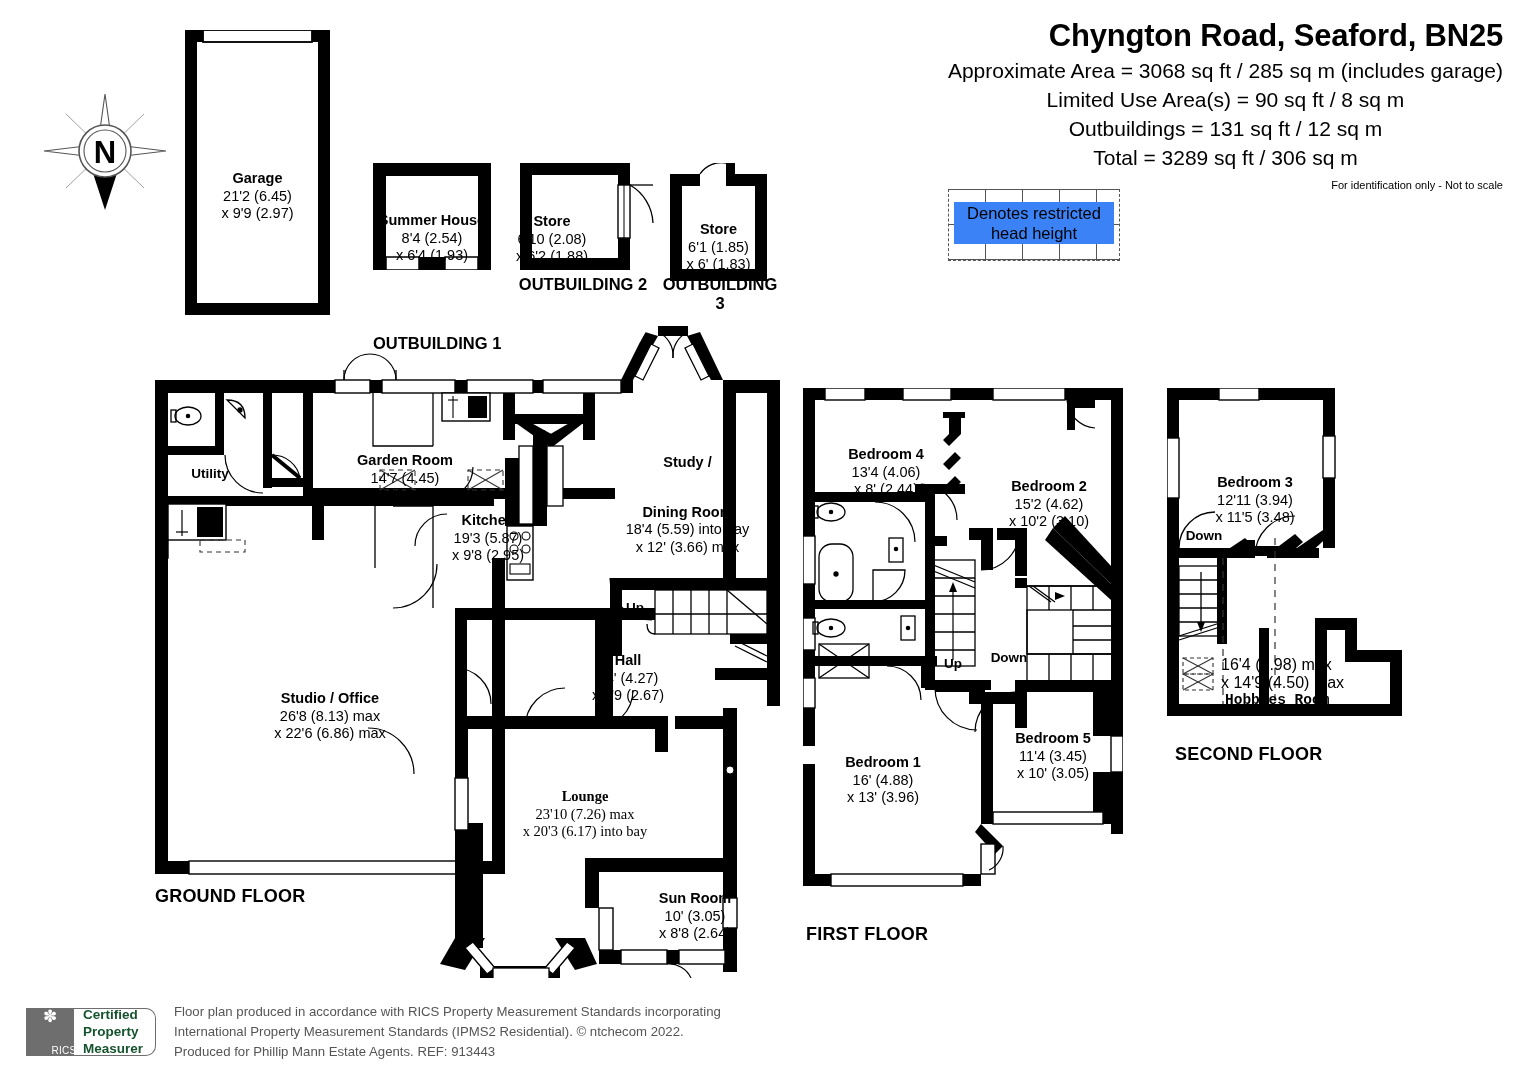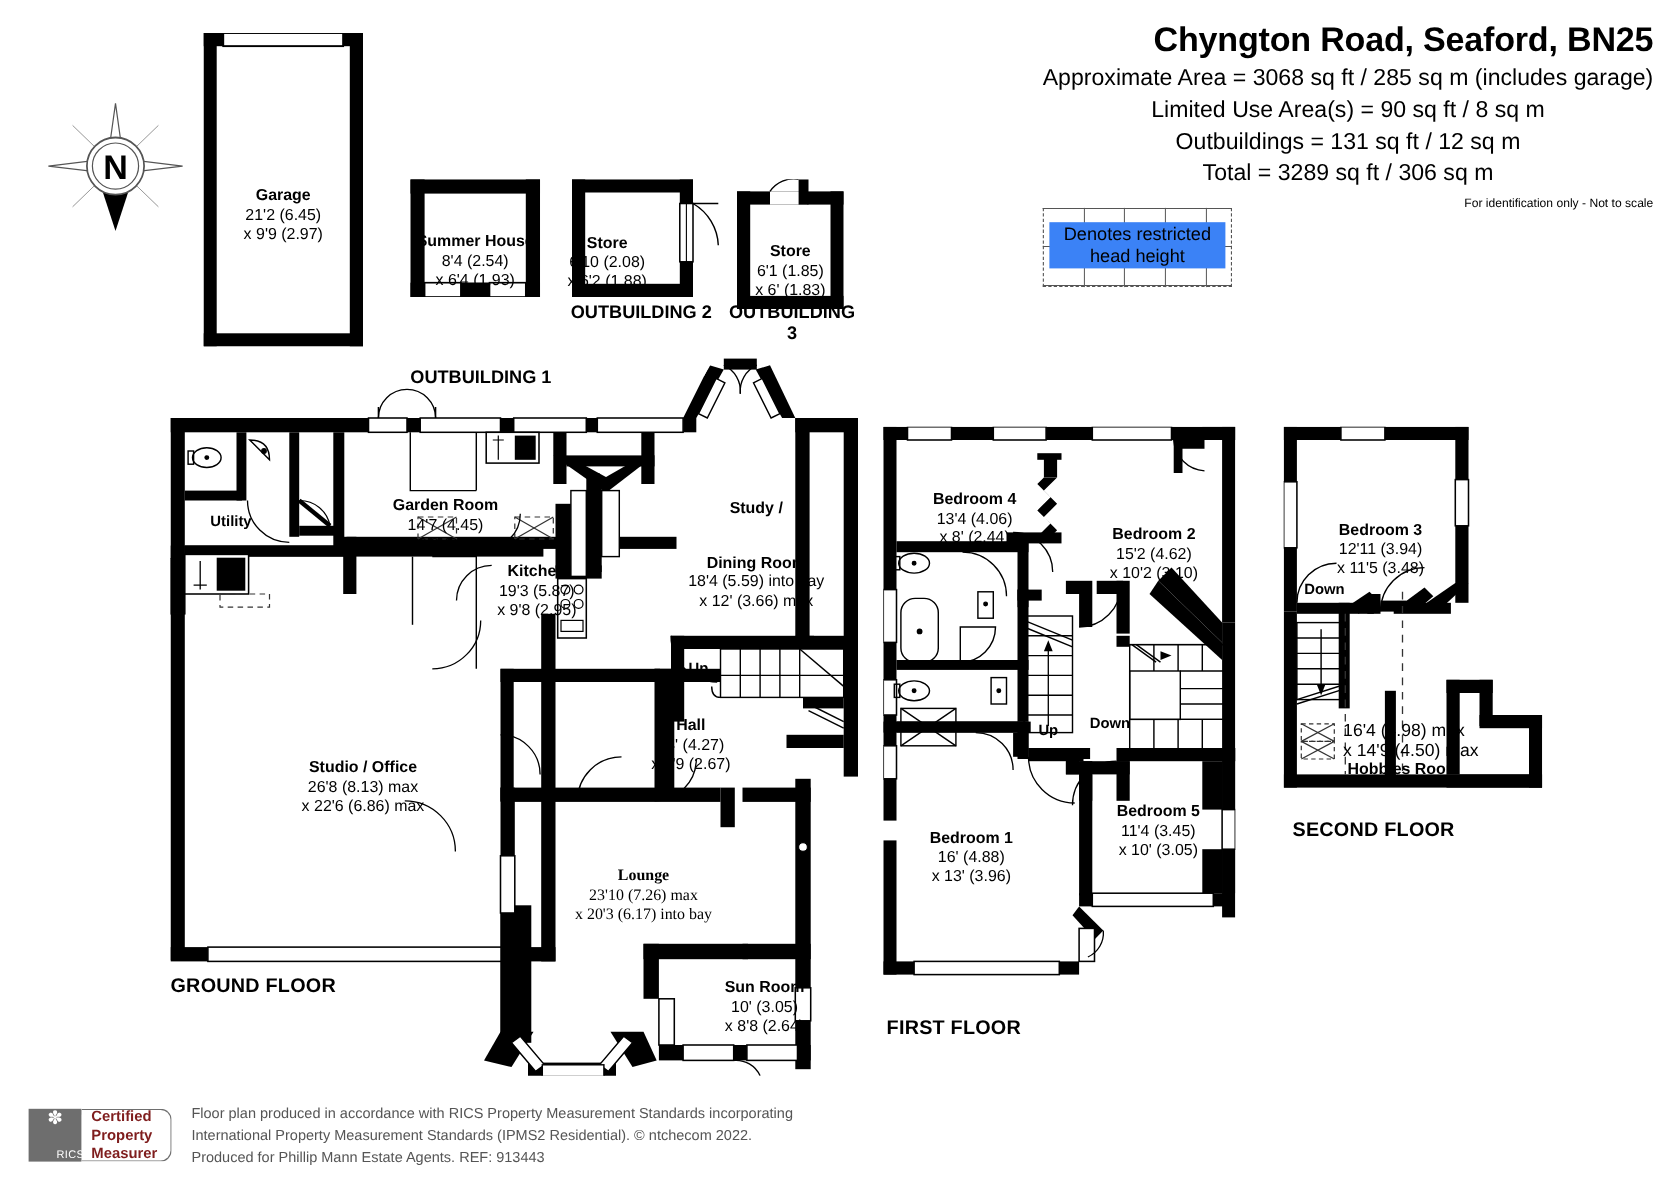--- a/index.html
+++ b/index.html
@@ -98,21 +98,21 @@
     color: #fff;
   }
   #rics-logo .mark { font-size: 17px; line-height: 1; }
   #rics-logo .rics-text { font-size: 10px; font-weight: normal; letter-spacing: 0.3px; margin-top: 20px; padding-left: 28px; }
   #cert-box {
     border: 1.5px solid #6e6e6e;
     border-radius: 0 10px 10px 0;
     border-left: none;
     padding: 4px 12px 4px 9px;
     margin-left: 0px;
-    color: #7f1d1d;
+    color: #14532d;
     font-size: 13.5px; font-weight: bold; line-height: 1.26;
     height: 48px;
     display: flex; flex-direction: column; justify-content: center;
   }
   #footer-text {
     margin-left: 18px;
     color: #555;
     font-size: 13.2px;
     line-height: 1.52;
   }
@@ -751,21 +751,21 @@
       <div class="nm">Bedroom 3</div>
       <div class="dim">12'11 (3.94)</div>
       <div class="dim">x 11'5 (3.48)</div>
     </div>
     <div class="room-label small-label" style="left:12px; width:50px; top:140px;">
       <span>Down</span>
     </div>
     <div class="abs" style="left:40px; top:268px; width:180px; text-align:left;">
       <div class="dim" style="padding-left:14px;">16'4 (4.98) max</div>
       <div class="dim" style="padding-left:14px;">x 14'9 (4.50) max</div>
-      <div class="nm" style="font-weight:bold; font-size:14.5px; padding-left:18px;">Hobbies Room</div>
+      <div class="nm" style="font-weight:bold; font-size:14.5px; padding-left:18px;font-family:Liberation Mono, monospace;">Hobbies Room</div>
     </div>
   </div>
   <div class="floor-caption" style="left:1175px; top:744px;">SECOND FLOOR</div>
 
   <div class="abs" id="footer">
     <div id="rics-logo">
       <div class="mark">✽</div>
       <div class="rics-text">RICS</div>
     </div>
     <div id="cert-box">

